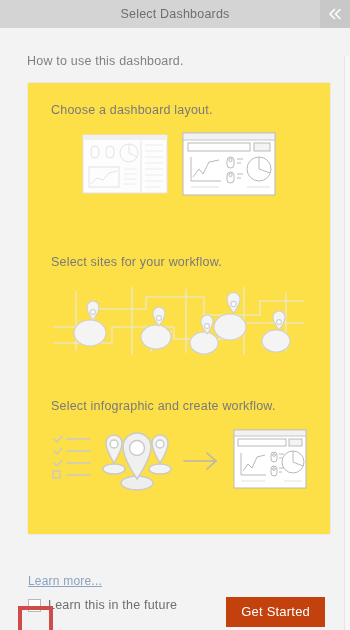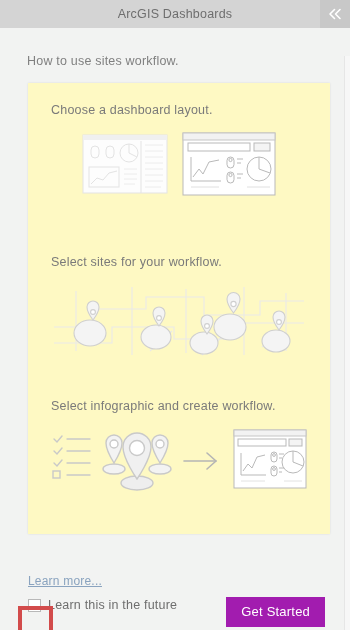--- a/index.html
+++ b/index.html
@@ -63,21 +63,21 @@
     letter-spacing: .2px;
   }
 
   
   .card {
     position: absolute;
     top: 55px;
     left: 28px;
     width: 302px;
     height: 451px;
-    background: #fef9c3;
+    background: #fde047;
     box-shadow: 0 0 2px rgba(0,0,0,.10);
   }
   .step {
     position: absolute;
     left: 0; width: 100%;
   }
   .step-1 { top: 20px; }
   .step-2 { top: 172px; }
   .step-3 { top: 316px; }
 
@@ -141,21 +141,21 @@
     width: 35px;
     height: 33px;
     border: 4px solid #d24b4b;
     box-sizing: border-box;
     pointer-events: none;
   }
   .get-started {
     position: absolute;
     right: 20px;
     top: 27px;
-    background: #a21caf;
+    background: #c2410c;
     color: #ffffff;
     font-size: 13px;
     padding: 7px 15px 8px 15px;
     border: none;
     cursor: pointer;
     letter-spacing: .2px;
     font-family: "Liberation Sans", sans-serif;
   }
 
   
@@ -175,34 +175,34 @@
     top: 32px;
     width: 4px;
     height: 0px;
     background: #d0d0d0;
   }
 </style>
 </head>
 <body>
 
 <div class="header">
-  <div class="header-title">ArcGIS Dashboards</div>
+  <div class="header-title">Select Dashboards</div>
   <div class="collapse-btn">
     <span>
       <svg width="18" height="14" viewBox="0 0 18 14">
         <path d="M8.5 2.5 L4 7 L8.5 11.5" fill="none" stroke="#ffffff" stroke-width="1.6" stroke-linecap="round" stroke-linejoin="round"></path>
         <path d="M14 2.5 L9.5 7 L14 11.5" fill="none" stroke="#ffffff" stroke-width="1.6" stroke-linecap="round" stroke-linejoin="round"></path>
       </svg>
     </span>
   </div>
 </div>
 
 <div class="panel">
 
-  <div class="intro">How to use sites workflow.</div>
+  <div class="intro">How to use this dashboard.</div>
 
   <div class="card">
 
     <div class="step step-1">
       <div class="step-title">Choose a dashboard layout.</div>
       <div class="step-art">
         <svg width="200" height="72" viewBox="0 0 200 72">
 
           <g stroke="#e3e3e3" fill="none" stroke-width="1">
             <rect x="4" y="6" width="84" height="58" fill="#fdfdfd"></rect>

